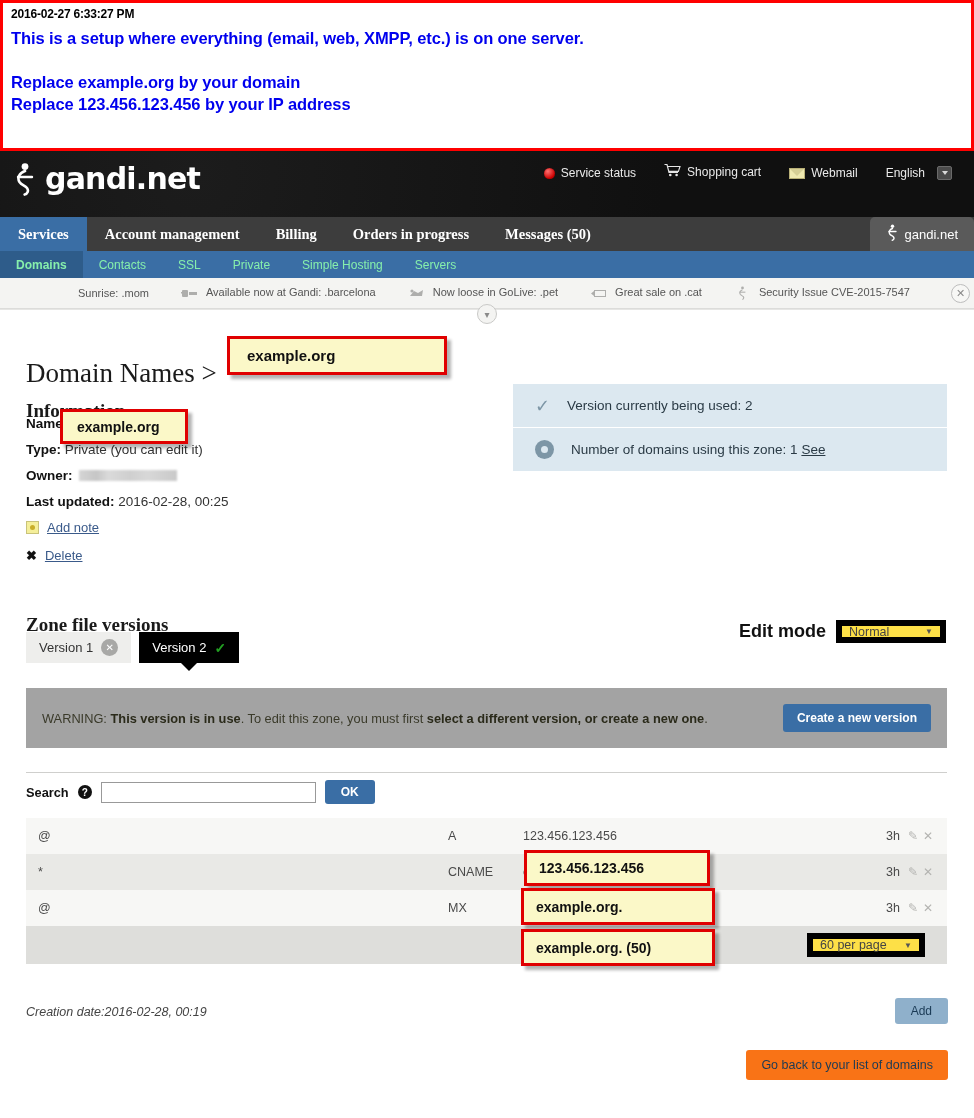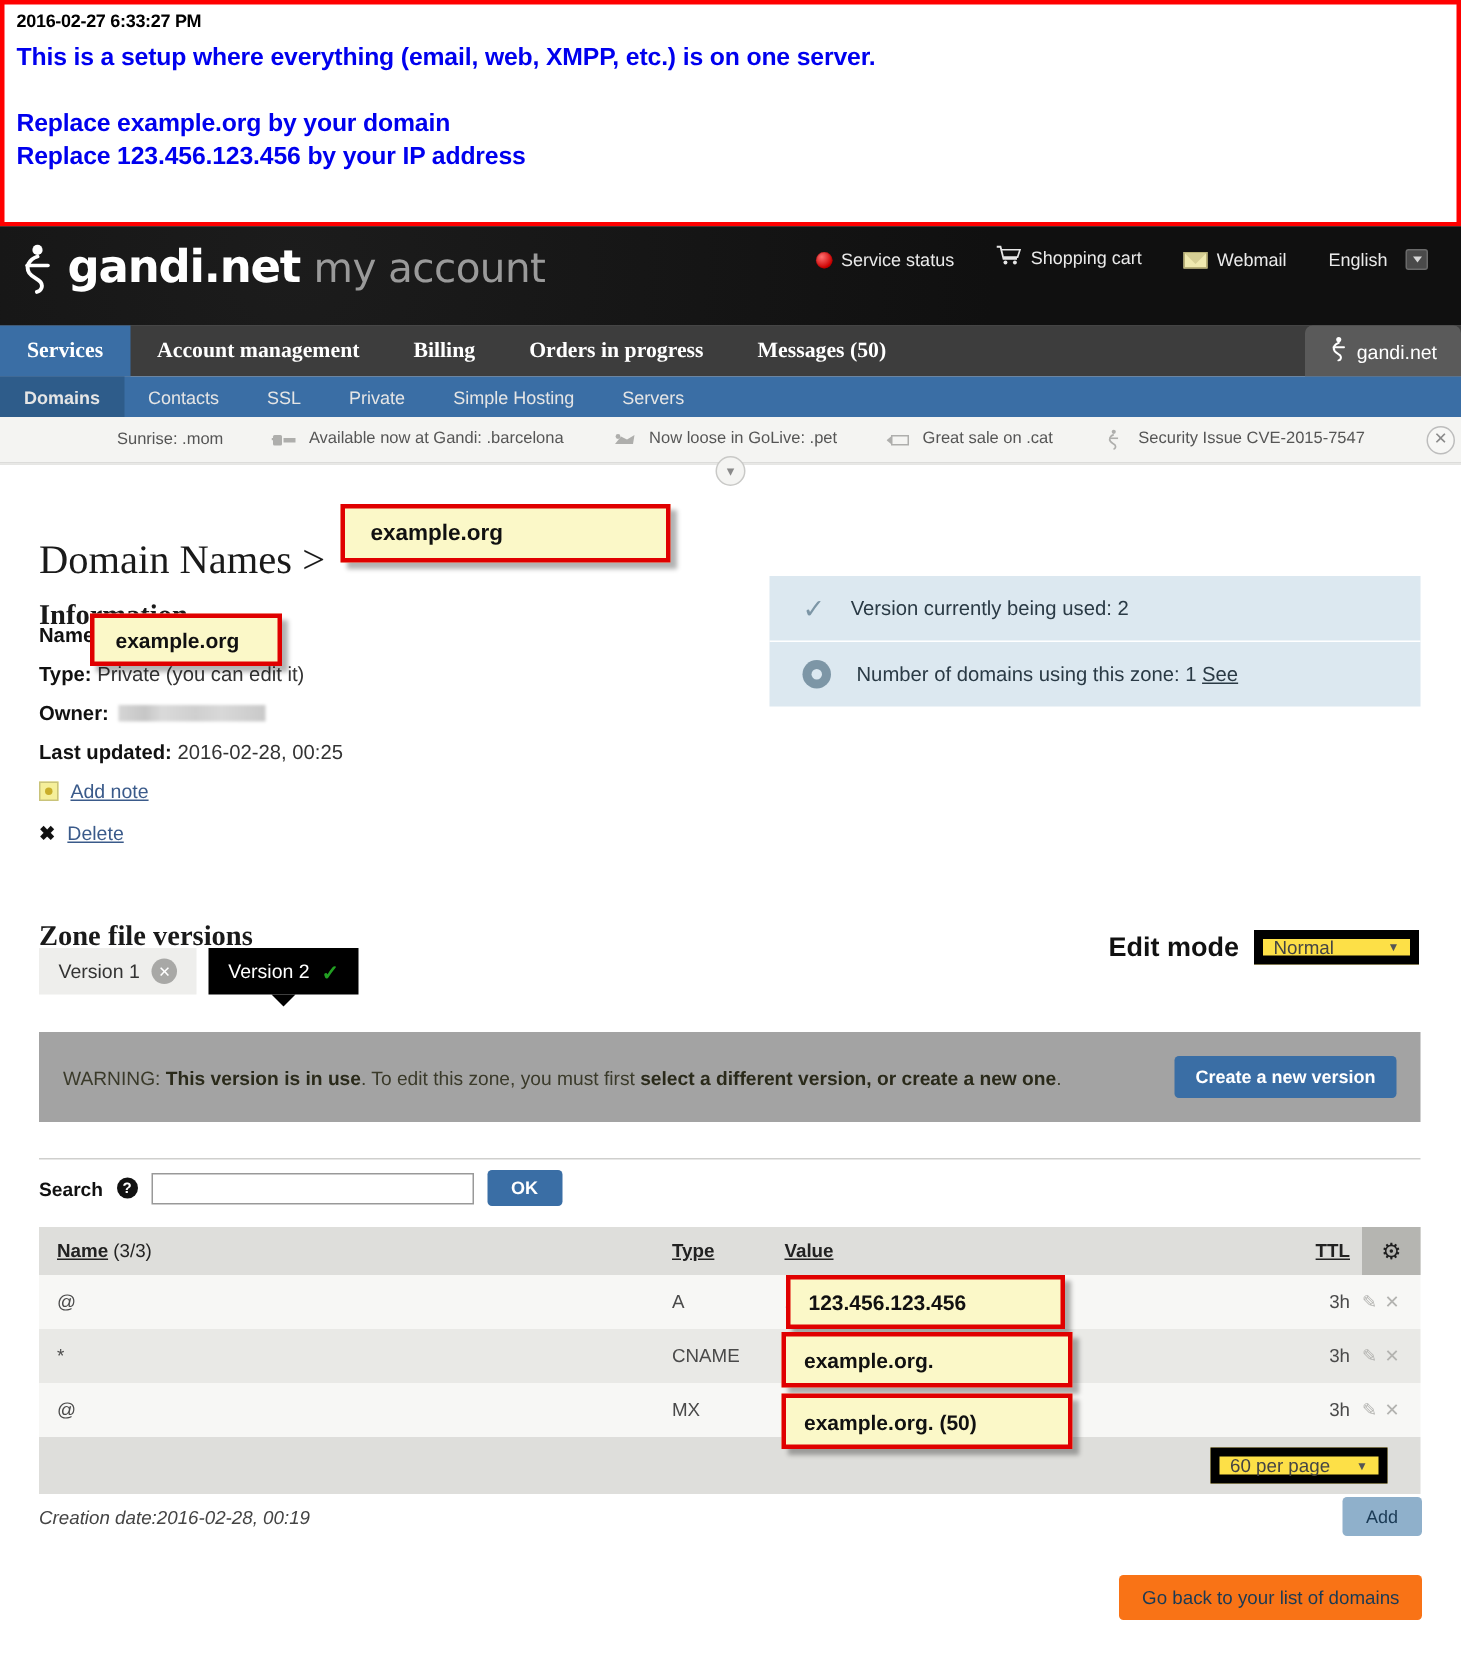--- a/index.html
+++ b/index.html
@@ -115,21 +115,21 @@
 
   
   #sub-nav {
     position: absolute; left: 0; top: 251px;
     width: 974px; height: 27px;
     background: #3a6ea5;
     display: flex; align-items: stretch;
   }
   .subnav-tab {
     display: flex; align-items: center; padding: 0 16px;
-    color: #e5e5e5; font-size: 12px; white-space: nowrap;
+    color: #86efac; font-size: 12px; white-space: nowrap;
   }
   .subnav-tab.active { background: #2e5c8a; font-weight: bold; }
 
   
   #news-ticker {
     position: absolute; left: 0; top: 278px;
     width: 974px; height: 31px;
     background: #f4f4f2; border-bottom: 1px solid #dcdcda;
     display: flex; align-items: center;
   }
@@ -362,21 +362,20 @@
 <div id="gandi-header">
   <div id="logo-block">
     <span id="logo-mark">
       <svg width="22" height="34" viewBox="0 0 22 34">
         <circle cx="11" cy="4.6" r="3.4" fill="#fff"></circle>
         <path d="M11 9 C5 11 3 16 5.5 20 C7.5 23 11 23.5 13 26 C15 28.7 13.5 32 10.6 32.6" stroke="#fff" stroke-width="2.6" fill="none" stroke-linecap="round"></path>
         <path d="M4 15 H18" stroke="#fff" stroke-width="2.4" stroke-linecap="round"></path>
       </svg>
     </span>
     <span id="logo-text">gandi.net</span>
-    <span id="logo-sub">my account</span>
   </div>
 
   <div id="header-utils">
     <div class="util-item">
       <span class="dot-red"></span>
       <span class="lbl">Service status</span>
     </div>
     <div class="util-item">
       <span>
         <svg width="17" height="14" viewBox="0 0 17 14">
@@ -582,30 +581,20 @@
 
   <div id="search-sep"></div>
   <div id="search-row">
     <span id="search-label">Search</span>
     <span id="search-help">?</span>
     <input id="search-input" type="text" placeholder="" style="">
     <div id="search-ok">OK</div>
   </div>
 
   <div id="records-table">
-    <div id="rt-head">
-      <div class="hcell col-name">
-        <u>Name</u>
-        <span>(3/3)</span>
-      </div>
-      <div class="hcell col-type"><u>Type</u></div>
-      <div class="hcell col-value"><u>Value</u></div>
-      <div class="hcell col-ttl"><u>TTL</u></div>
-      <div id="rt-gear">⚙</div>
-    </div>
 
     <div class="rt-row odd">
       <div class="c col-name">@</div>
       <div class="c col-type">A</div>
       <div class="c col-value">123.456.123.456</div>
       <div class="c col-ttl">3h</div>
       <div class="rt-acts">
         <span>✎</span>
         <span>✕</span>
       </div>

